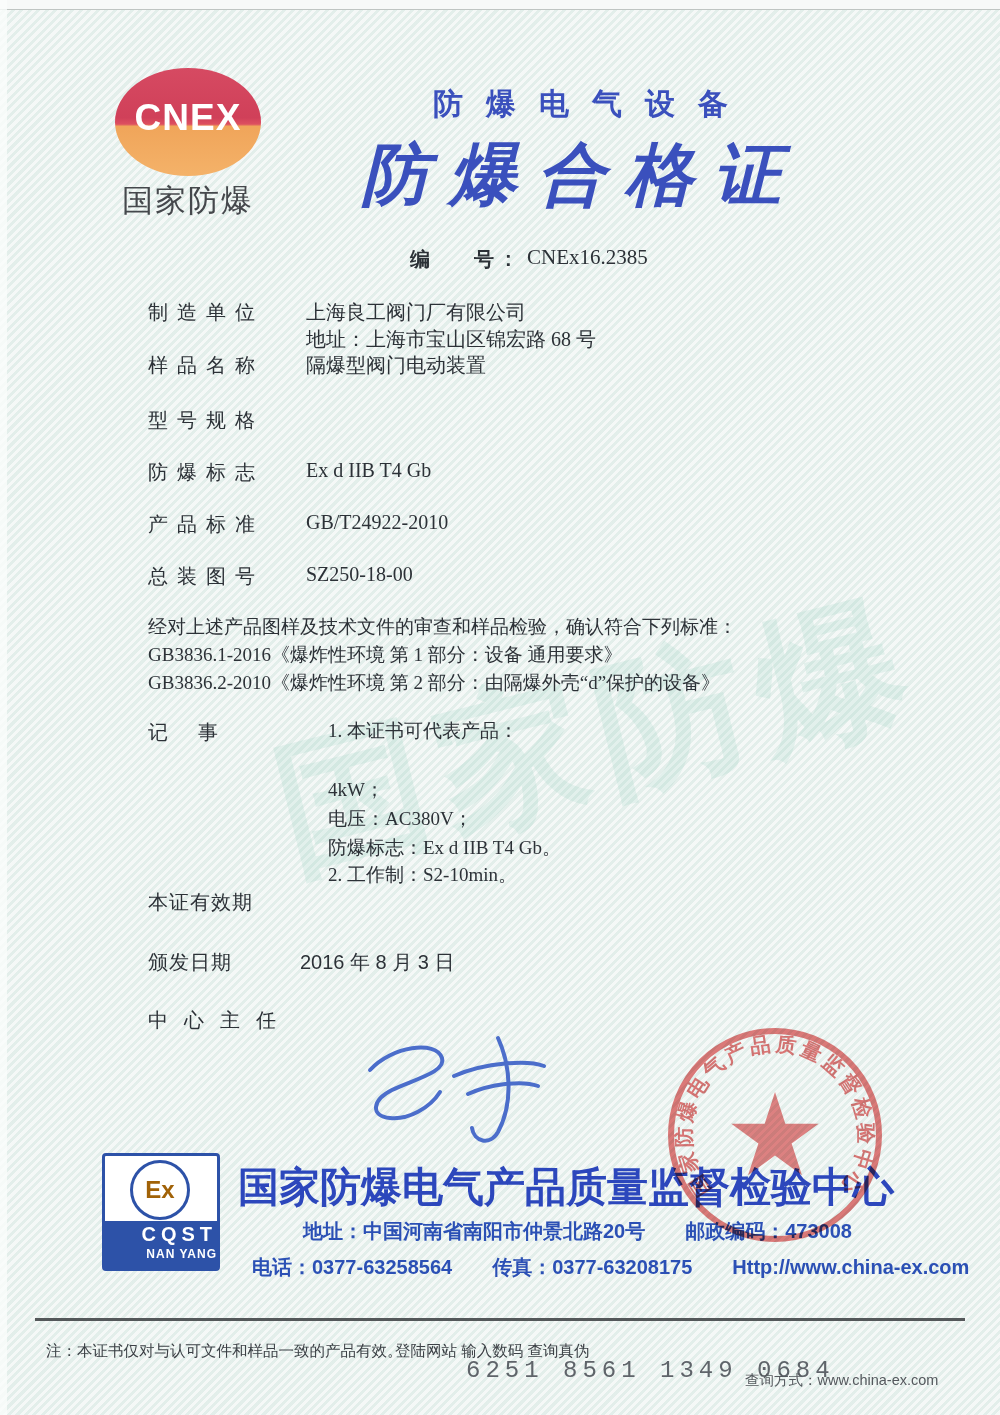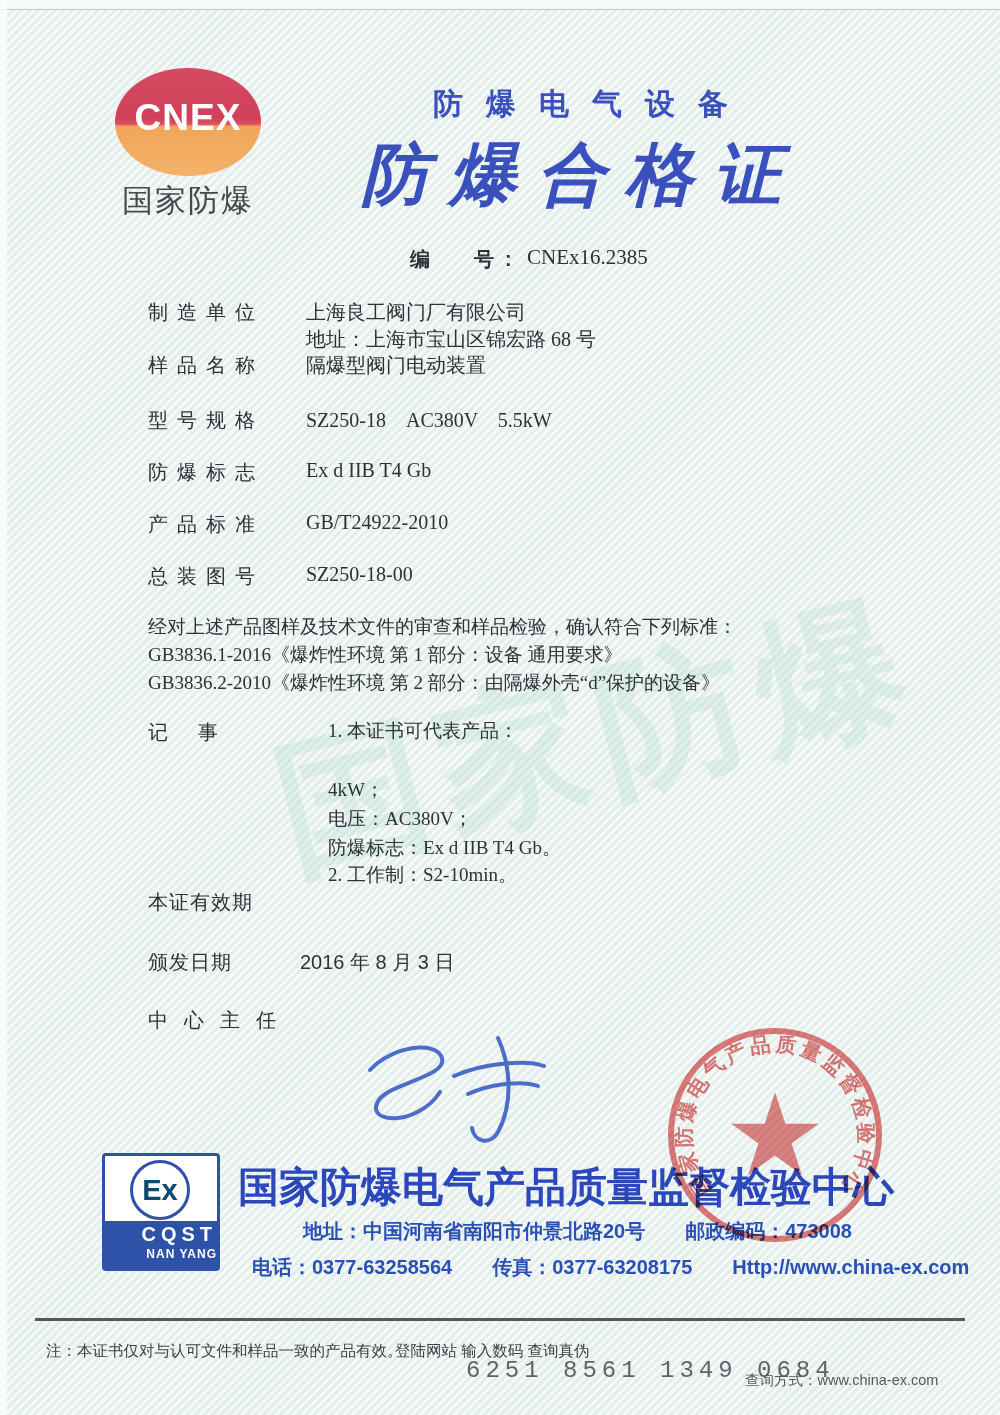--- a/index.html
+++ b/index.html
@@ -43,21 +43,21 @@
   
   .signature{position:absolute;left:340px;top:1022px;z-index:2;}
   .stamp{position:absolute;left:660px;top:1018px;z-index:3;mix-blend-mode:multiply;opacity:.88;}
   .stamp text{font-family:"Liberation Sans",sans-serif;font-weight:bold;}
 
   
   .ex-logo{position:absolute;left:102px;top:1153px;width:112px;height:112px;background:#fff;
     border:3px solid #2d52a8;border-radius:4px;z-index:1;}
   .ex-circle{position:absolute;left:25px;top:4px;width:54px;height:54px;border:3px solid #2d52a8;border-radius:50%;
     display:flex;align-items:center;justify-content:center;background:#fff;}
-  .ex-text{color:#0c4a6e;font-weight:bold;font-size:29px;text-align:right;}
+  .ex-text{color:#a16207;font-weight:bold;font-size:24px;text-align:right;}
   .ex-bottom{position:absolute;left:0;bottom:0;width:100%;height:47px;background:#2d52a8;color:#fff;text-align:right;}
   .ex-cqst{font-size:20px;letter-spacing:5px;font-weight:bold;margin-top:2px;}
   .ex-nanyang{font-size:12px;letter-spacing:1px;font-weight:bold;margin-top:1px;}
 
   .center-name{position:absolute;left:238px;top:1160px;font-size:41px;font-weight:bold;color:#2c47bc;
     font-family:"Liberation Serif",serif;white-space:nowrap;letter-spacing:0px;z-index:2;}
   .addr-line{position:absolute;left:303px;top:1218px;font-size:20px;font-weight:bold;color:#2b50b5;white-space:pre-wrap;z-index:2;text-align:right;}
   .phone-line{position:absolute;left:252px;top:1254px;font-size:20px;font-weight:bold;color:#2b50b5;white-space:pre-wrap;z-index:2;}
 
   .divider{position:absolute;left:35px;top:1318px;width:930px;height:3px;background:#54585a;z-index:1;}
@@ -85,21 +85,20 @@
   <div class="title">防爆合格证</div>
   <div class="certno-label">编  号:</div>
   <div class="certno-value">CNEx16.2385</div>
 
   <div class="flabel" style="top:299px">制造单位</div>
   <div class="fvalue" style="top:299px">上海良工阀门厂有限公司</div>
   <div class="fvalue" style="top:326px">地址：上海市宝山区锦宏路 68 号</div>
   <div class="flabel" style="top:352px">样品名称</div>
   <div class="fvalue" style="top:352px">隔爆型阀门电动装置</div>
   <div class="flabel" style="top:407px">型号规格</div>
-  <div class="fvalue" style="top:407px">SZ250-18　AC380V　5.5kW</div>
   <div class="flabel" style="top:459px">防爆标志</div>
   <div class="fvalue" style="top:459px">Ex d IIB T4 Gb</div>
   <div class="flabel" style="top:511px">产品标准</div>
   <div class="fvalue" style="top:511px">GB/T24922-2010</div>
   <div class="flabel" style="top:563px">总装图号</div>
   <div class="fvalue" style="top:563px">SZ250-18-00</div>
 
   <div class="para" style="top:614px">经对上述产品图样及技术文件的审查和样品检验，确认符合下列标准：</div>
   <div class="para" style="top:642px">GB3836.1-2016《爆炸性环境 第 1 部分：设备 通用要求》</div>
   <div class="para" style="top:670px">GB3836.2-2010《爆炸性环境 第 2 部分：由隔爆外壳“d”保护的设备》</div>

